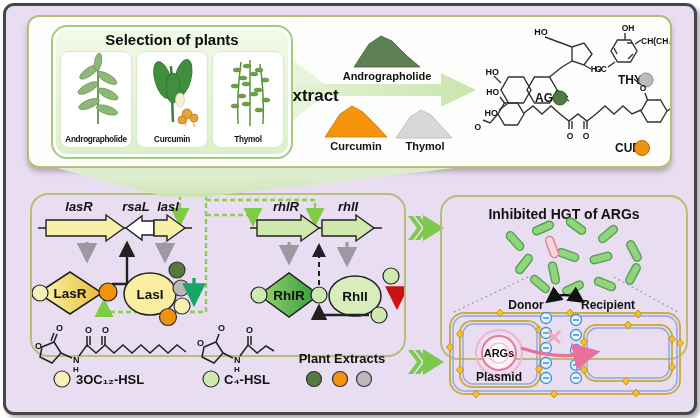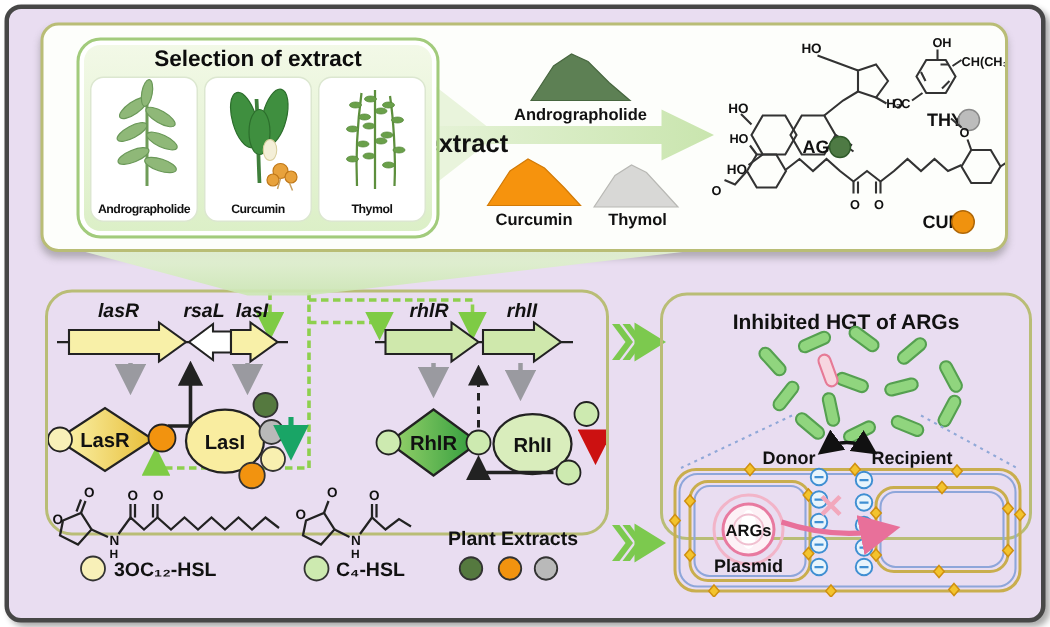--- a/index.html
+++ b/index.html
@@ -107,21 +107,21 @@
         <text x="541" y="122" text-anchor="middle">O</text>
         <text x="557" y="122" text-anchor="middle">O</text>
         <text x="614" y="74" text-anchor="middle">O</text>
         <text x="645" y="90">OH</text>
       </g>
       <text x="586" y="135" class="b" font-size="12">CUR</text>
       <circle cx="613" cy="131" r="7.5" fill="#f0920e" stroke="#b06808"></circle>
     </svg>
 
     <div class="sel-panel">
-      <div class="sel-title">Selection of extract</div>
+      <div class="sel-title">Selection of plants</div>
       <div class="cards">
         <div class="plant-card">
           <svg width="74" height="76">
             <path d="M37,72 C37,50 37,28 37,8" stroke="#6f9c58" stroke-width="2" fill="none"></path>
             <g fill="#8fb878" stroke="#6a9858" stroke-width="0.8">
               <ellipse cx="28" cy="20" rx="11" ry="4" transform="rotate(-35 28 20)"></ellipse>
               <ellipse cx="46" cy="26" rx="11" ry="4" transform="rotate(30 46 26)"></ellipse>
               <ellipse cx="27" cy="36" rx="11" ry="4" transform="rotate(-28 27 36)"></ellipse>
               <ellipse cx="47" cy="42" rx="11" ry="4" transform="rotate(25 47 42)"></ellipse>
               <ellipse cx="28" cy="52" rx="11" ry="4" transform="rotate(-22 28 52)"></ellipse>

